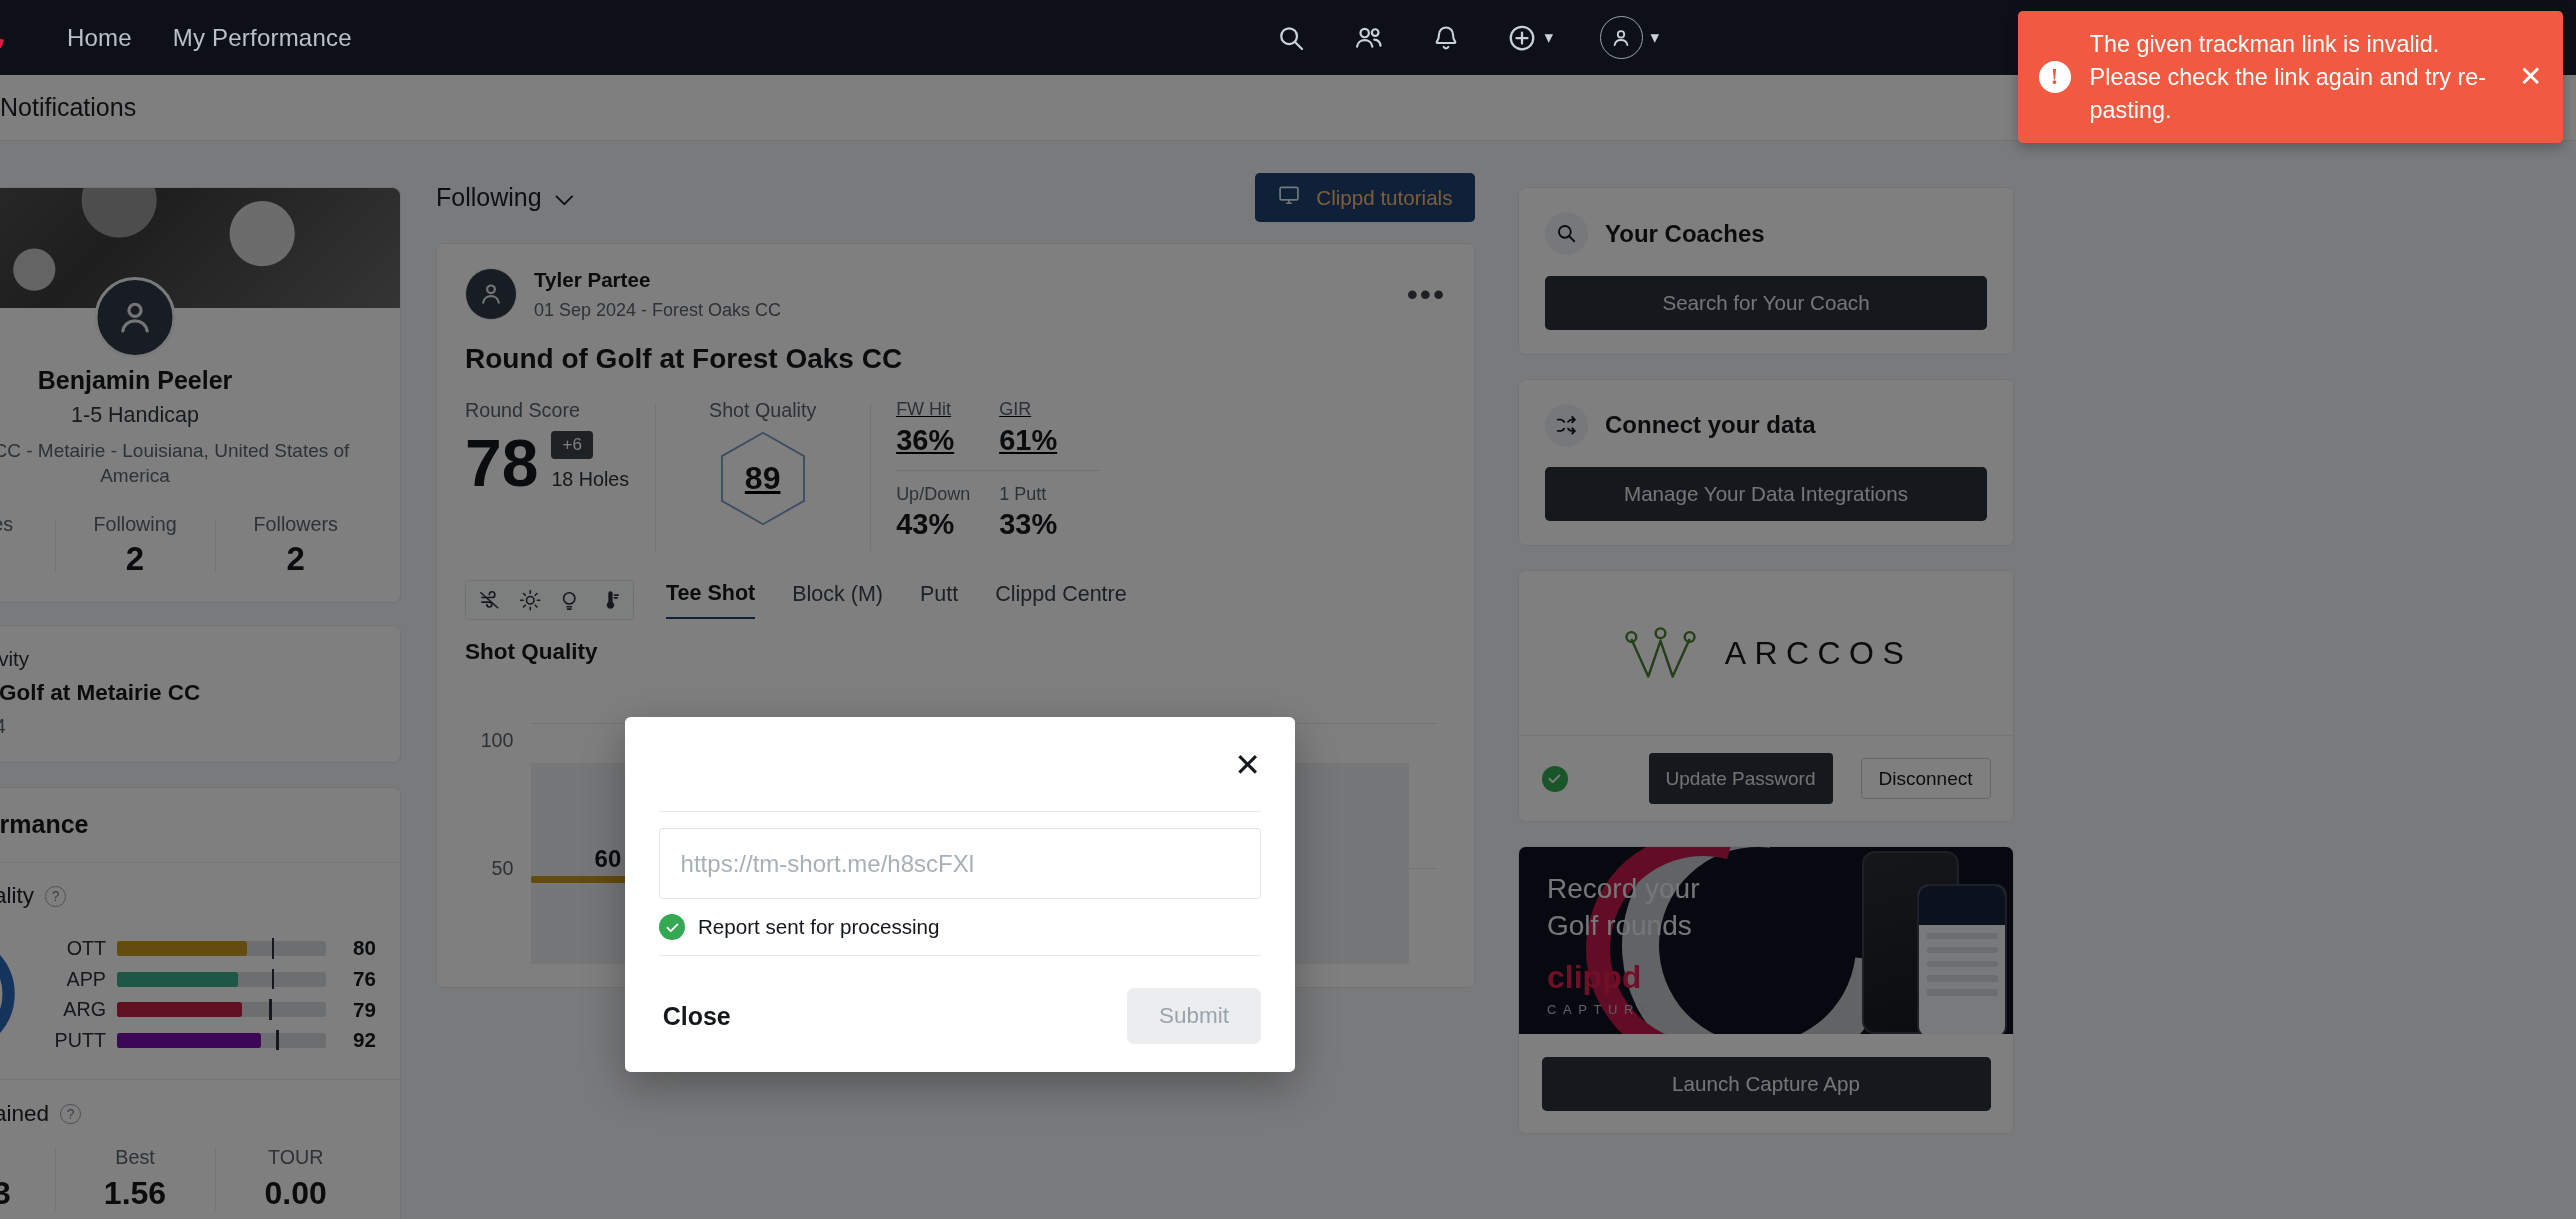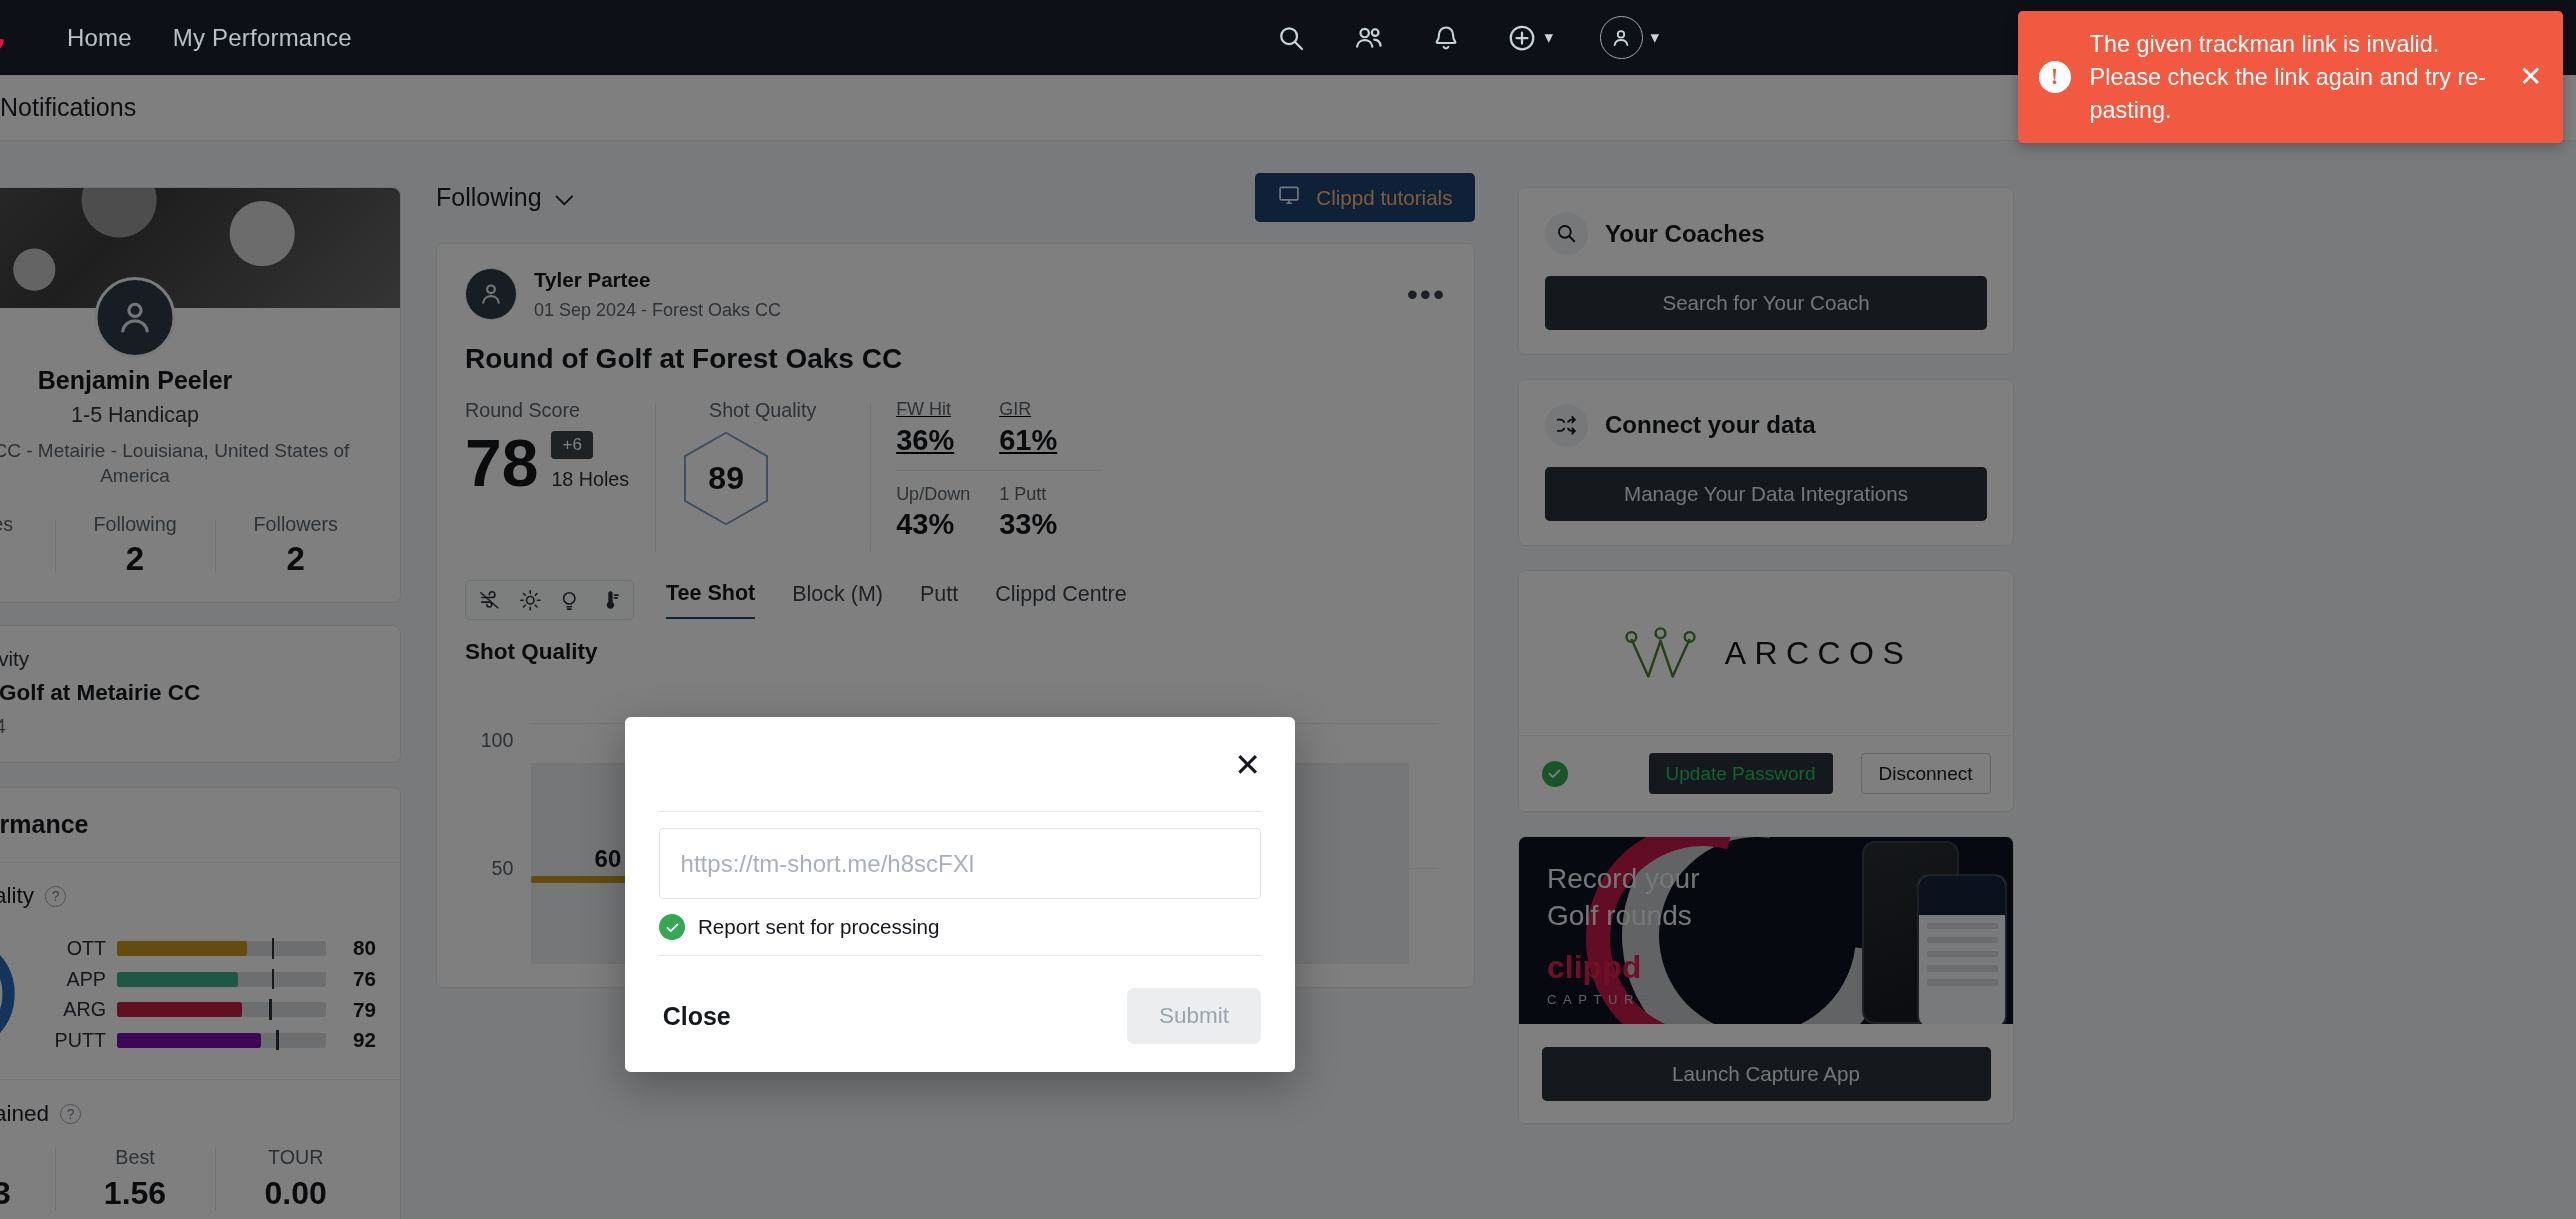--- a/index.html
+++ b/index.html
@@ -167,21 +167,21 @@
   }
   .ss-label { font-size: 19.7px; color: #5b646d; }
   .score-row { display: flex; align-items: flex-end; gap: 13px; margin-top: 9.4px; }
   .score-num { font-size: 66px; font-weight: 700; color: #14181d; line-height: .95; }
   .score-side { padding-bottom: 3.7px; }
   .score-badge {
     display: inline-block; background: #3d444b; color: #fff; font-size: 17px;
     padding: 3.7px 11.2px; border-radius: 3.7px;
   }
   .score-holes { font-size: 19.7px; color: #2b3138; margin-top: 9.4px; }
-  .hexwrap { margin-top: 7.5px; display: flex; justify-content: flex-start; }
+  .hexwrap { margin-top: 7.5px; display: flex; justify-content: center; text-decoration: underline; }
   .hex {
     width: 90px; height: 97px; position: relative;
     display: flex; align-items: center; justify-content: center;
   }
   .hex svg { position: absolute; inset: 0; }
   .hex span { font-size: 32px; font-weight: 700; color: #14181d; position: relative; }
   .mini-grid { display: grid; grid-template-columns: 103px 103px; }
   .mg-cell { padding: 0 0 13px 0; }
   .mg-cell.brdr { border-bottom: 0.9px solid #e6e9ec; text-decoration: underline; }
   .mg-cell.pad { padding-top: 13px; }
@@ -229,22 +229,22 @@
   }
   .arccos-word { font-size: 32px; letter-spacing: 8.4px; color: #15181c; }
   .arccos-foot {
     border-top: 0.9px solid #e9ecef; padding: 17px 22.5px; display: flex; align-items: center; gap: 15px;
   }
   .ok-dot {
     width: 26px; height: 26px; border-radius: 50%; background: #34a853;
     display: flex; align-items: center; justify-content: center; flex: none;
   }
   .btn-dark {
-    margin-left: auto; background: #2a333b; color: #22c55e; border: none; border-radius: 3.7px;
-    height: 41px; padding: 0 17px; font-size: 19px; cursor: pointer; font-family: inherit;
+    margin-left: auto; background: #2a333b; color: #e5e5e5; border: none; border-radius: 3.7px;
+    height: 51px; padding: 0 17px; font-size: 19px; cursor: pointer; font-family: inherit;
   }
   .btn-ghost {
     background: #fff; color: #14181d; border: 0.9px solid #c9cfd5; border-radius: 3.7px;
     height: 41px; padding: 0 17px; font-size: 19px; cursor: pointer; font-family: inherit; margin-left: 13px;
   }
   .promo-card { margin-top: 24px; overflow: hidden; }
   .promo-img {
     height: 187px; position: relative; overflow: hidden;
     background: #0c1420;
   }

